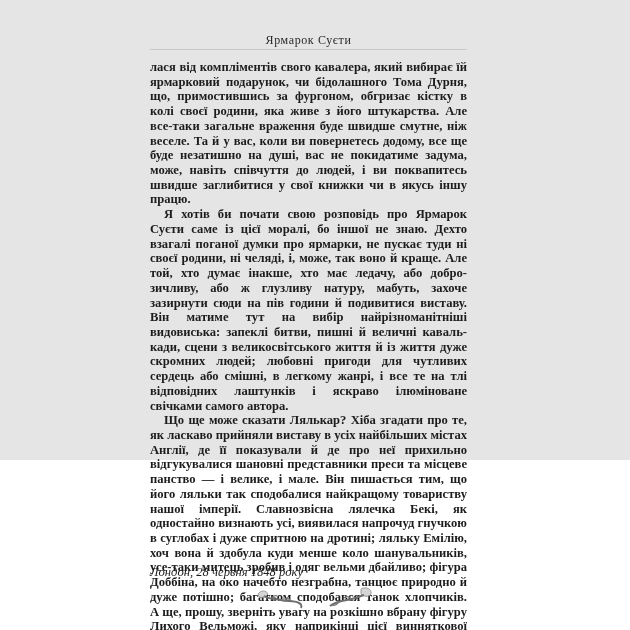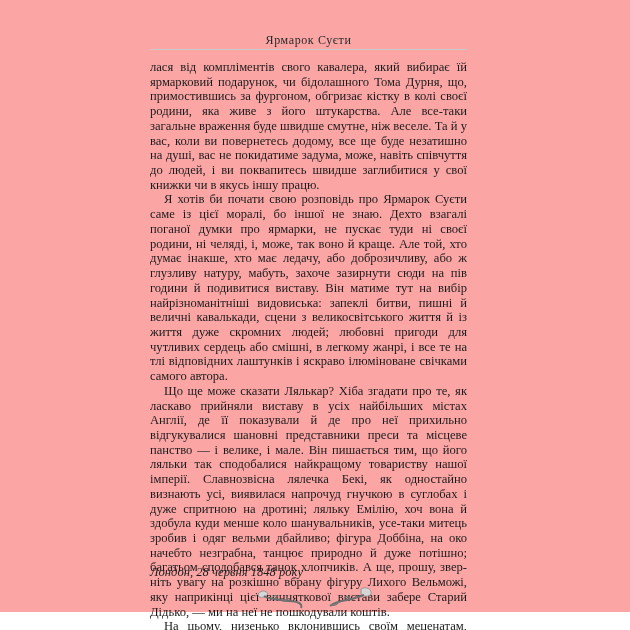--- a/index.html
+++ b/index.html
@@ -11,22 +11,22 @@
       width: 630px;
       height: 630px;
       position: relative;
       overflow: hidden;
       font-family: "DejaVu Serif", "Liberation Serif", serif;
       color: #1a1a1a;
     }
     .page {
       position: absolute;
       left: 0; top: 0;
-      width: 630px; height: 612px;
-      background: #fca5a5;
+      width: 630px; height: 460px;
+      background: #e5e5e5;
     }
     .running-head {
       position: absolute;
       left: 150px;
       width: 317px;
       top: 33px;
       text-align: center;
       font-family: "Liberation Serif", serif;
       font-size: 12px;
       letter-spacing: 0.6px;
@@ -48,20 +48,21 @@
       font-family: "Liberation Serif", serif;
       font-size: 12.6px;
       line-height: 14.72px;
       text-align: justify;
       hyphens: manual;
       color: #1c1c1c;
     }
     .body-text p {
       margin: 0;
       text-indent: 0;
+      font-weight: bold;
     }
     .body-text p.indent {
       text-indent: 14px;
     }
     .signature {
       position: absolute;
       left: 150px;
       width: 317px;
       top: 565px;
       text-align: left;

